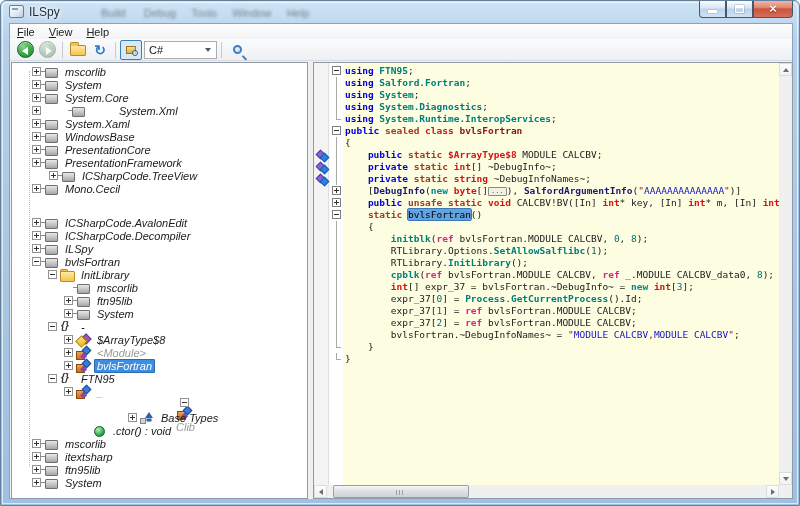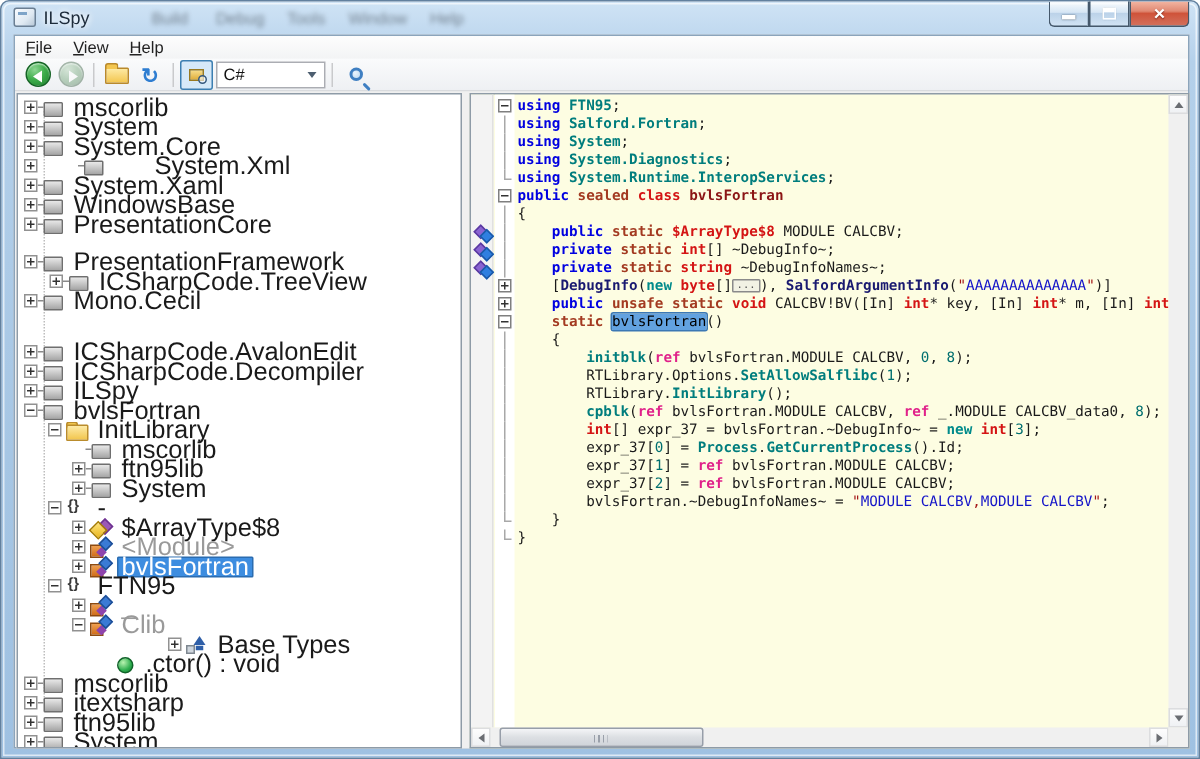--- a/index.html
+++ b/index.html
@@ -77,21 +77,21 @@
     background:radial-gradient(circle at 35% 35%,#eaf4fd,#bcd8f0);}
   .search-lens::after{content:"";position:absolute;left:8px;top:8px;width:6px;height:2px;
     background:#3f7fc2;transform:rotate(45deg);transform-origin:0 0;border-radius:1px;}
 
   .content{position:absolute;left:0;top:37px;right:0;bottom:0;background:#f0f0f0;}
 
   
   .tree-pane{position:absolute;left:1px;top:1px;width:297px;height:437px;background:#fff;
     border:1px solid #8e9ba7;overflow:hidden;}
   .tree-rootline{position:absolute;left:17px;top:8px;height:396px;border-left:1px dotted #bdbdbd;}
-  .tree{position:absolute;left:0;top:2px;right:0;font-size:17px;color:#1a1a1a;}
+  .tree{position:absolute;left:16px;top:2px;right:0;font-size:11px;color:#1a1a1a;font-style:italic;}
   .tree-row{height:13px;display:flex;align-items:center;white-space:nowrap;position:relative;}
   .expander{width:9px;height:9px;border:1px solid #919191;background:#fff;position:relative;
     flex:0 0 9px;margin-right:3px;z-index:1;}
   .expander::before{content:"";position:absolute;left:1px;top:3px;width:5px;height:1px;background:#333;}
   .expander.plus::after{content:"";position:absolute;left:3px;top:1px;width:1px;height:5px;background:#333;}
   .exp-slot{width:12px;flex:0 0 12px;}
   .tree-icon{width:14px;height:12px;flex:0 0 14px;margin-right:4px;position:relative;}
   .i-assembly::before{content:"";position:absolute;left:1px;top:2px;width:11px;height:8px;
     background:linear-gradient(180deg,#e8e8e8,#a6a6a6);border:1px solid #6f6f6f;border-radius:1px;}
   .i-assembly::after{content:"";position:absolute;left:-3px;top:5px;width:4px;height:1px;background:#8a8a8a;}
@@ -271,21 +271,21 @@
             <div class="tree-row" style="padding-left: 4px;">
               <span class="expander plus"></span>
               <span class="tree-icon i-assembly"></span>
               <span class="tree-label">WindowsBase</span>
             </div>
             <div class="tree-row" style="padding-left: 4px;">
               <span class="expander plus"></span>
               <span class="tree-icon i-assembly"></span>
               <span class="tree-label">PresentationCore</span>
             </div>
-            <div class="tree-row" style="padding-left: 4px; margin-top: 12px;">
+            <div class="tree-row" style="padding-left: 4px;">
               <span class="expander plus"></span>
               <span class="tree-icon i-assembly"></span>
               <span class="tree-label">PresentationFramework</span>
             </div>
             <div class="tree-row" style="padding-left: 21px;">
               <span class="expander plus"></span>
               <span class="tree-icon i-assembly"></span>
               <span class="tree-label">ICSharpCode.TreeView</span>
             </div>
             <div class="tree-row" style="padding-left: 4px; align-items: center;">
@@ -356,21 +356,21 @@
             <div class="tree-row" style="padding-left: 20px;">
               <span class="expander minus"></span>
               <span class="tree-icon i-namespace"></span>
               <span class="tree-label">FTN95</span>
             </div>
             <div class="tree-row" style="padding-left: 36px;">
               <span class="expander plus"></span>
               <span class="tree-icon i-class"></span>
               <span class="tree-label gray">_</span>
             </div>
-            <div class="tree-row" style="padding-left: 36px;">
+            <div class="tree-row" style="padding-left: 36px; flex-direction: column;">
               <span class="expander minus"></span>
               <span class="tree-icon i-class"></span>
               <span class="tree-label gray">Clib</span>
             </div>
             <div class="tree-row" style="padding-left: 52px; margin-left: 48px;">
               <span class="expander plus"></span>
               <span class="tree-icon i-basetypes"></span>
               <span class="tree-label">Base Types</span>
             </div>
             <div class="tree-row" style="padding-left: 52px;">

